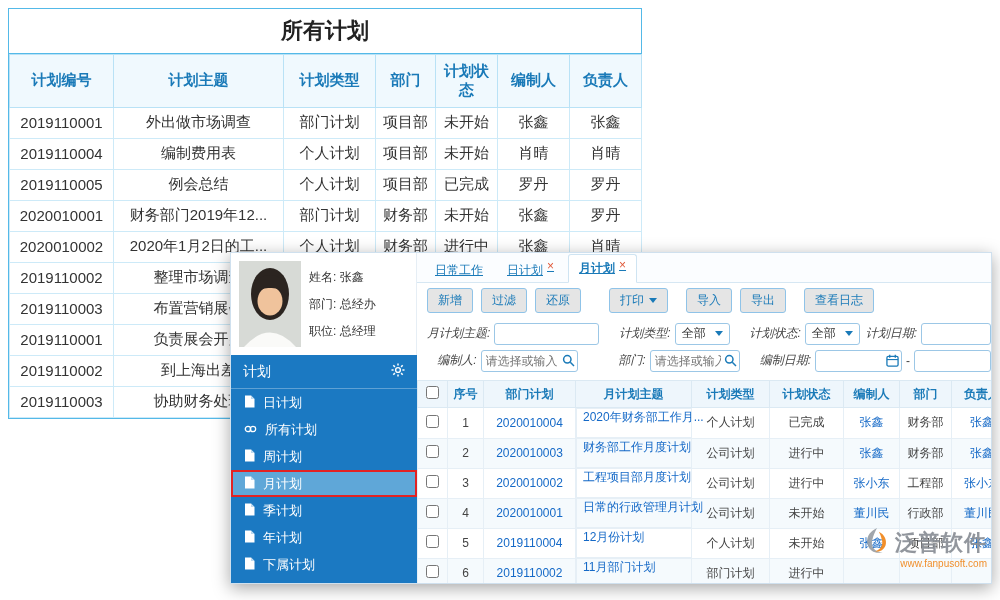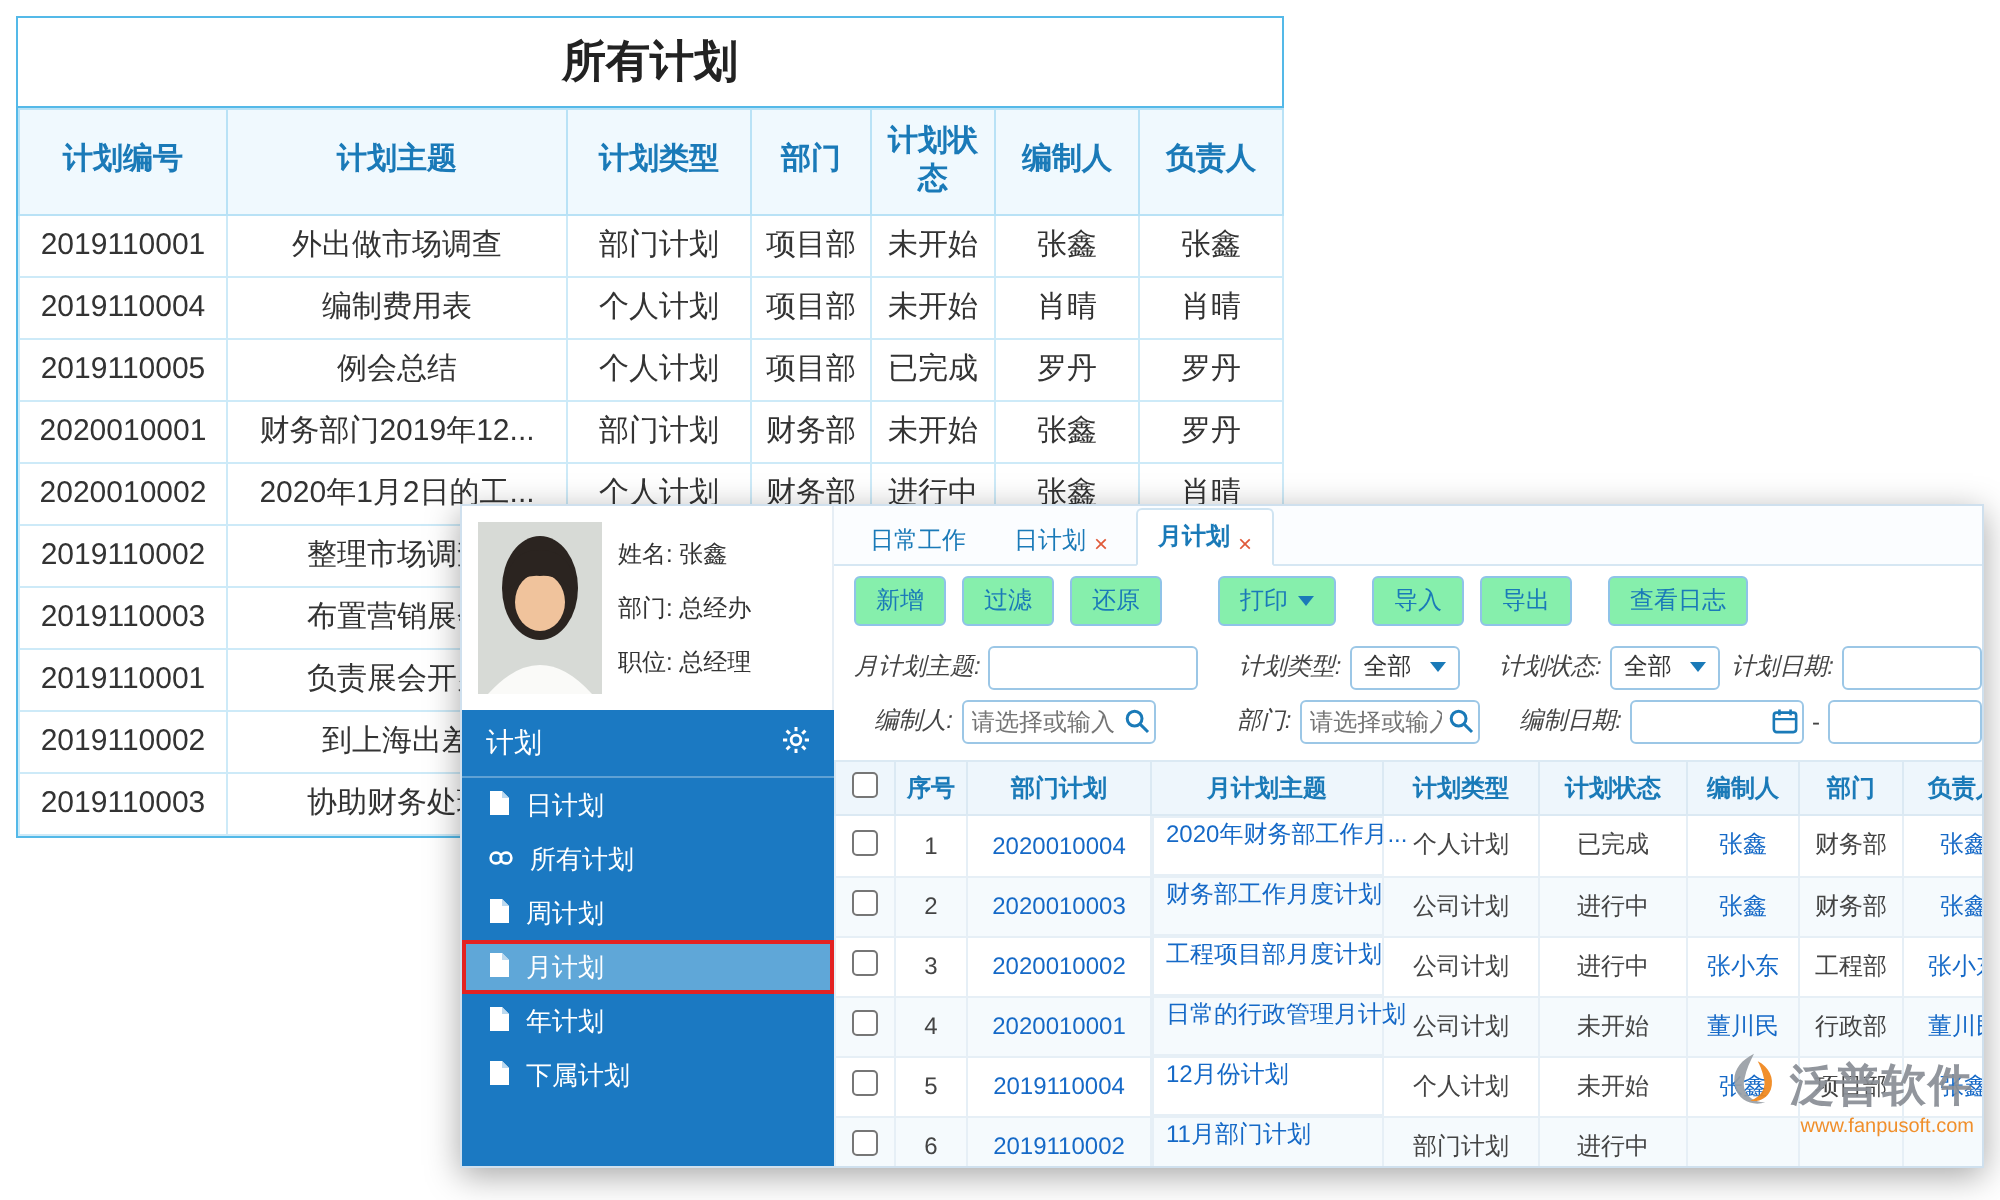--- a/index.html
+++ b/index.html
@@ -29,27 +29,27 @@
   .side-head{height:33px;display:flex;align-items:center;justify-content:space-between;
     padding:0 12px;font-size:14px;border-bottom:1px solid rgba(255,255,255,.3);}
   .side-item{height:27px;display:flex;align-items:center;gap:8px;padding:0 13px;font-size:13px;cursor:pointer;}
   .side-item.selected{background:#5fa7d8;outline:2px solid #e32222;outline-offset:-2px;}
 
   
   .main{flex:1;display:flex;flex-direction:column;min-width:0;position:relative;}
   .tabs{height:30px;background:#fbfdff;border-bottom:1px solid #d6e7f3;display:flex;
     align-items:flex-end;padding-left:8px;gap:4px;box-sizing:border-box;flex:none;}
   .tab{height:24px;line-height:24px;padding:0 10px;font-size:12px;color:#1a7ab8;display:flex;
-    gap:4px;align-items:flex-end;cursor:pointer;}
+    gap:4px;align-items:center;cursor:pointer;text-decoration:underline;}
   .tab.active{height:27px;line-height:27px;background:#fff;border:1px solid #cfe4f2;border-bottom:1px solid #fff;
     margin-bottom:-1px;border-radius:3px 3px 0 0;font-weight:bold;}
   .tab .close{color:#e05a3a;font-size:12px;font-weight:normal;line-height:1;position:relative;top:-4px;}
 
   .toolbar{height:34px;display:flex;align-items:center;gap:8px;padding:0 10px;flex:none;}
-  .btn{height:23px;padding:0 10px;background:#86efac;border:1px solid #8fc3e8;border-radius:3px;
+  .btn{height:23px;padding:0 10px;background:#e5e5e5;border:1px solid #8fc3e8;border-radius:3px;
     color:#1a7ab8;font-size:12px;display:flex;align-items:center;gap:5px;cursor:pointer;white-space:nowrap;}
   .ml8{margin-left:20px;} .ml10{margin-left:10px;} .ml20{margin-left:20px;} .ml6{margin-left:6px;}
 
   .filters{padding:3px 0 6px 10px;font-size:12px;color:#444;flex:none;}
   .frow{display:flex;align-items:center;height:27px;white-space:nowrap;}
   .flabel{display:inline-block;font-style:italic;}
   .w72{width:72px;text-align:right;margin-right:4px;}
   .w70{width:70px;text-align:right;margin-right:4px;}
   .tinput{width:95px;height:20px;border:1px solid #9cc7e6;border-radius:3px;font-size:12px;padding:0 4px;outline:none;}
   .selbox{width:80px;height:22px;border:1px solid #9cc7e6;border-radius:3px;background:#fff;
@@ -265,20 +265,27 @@
                 <path d="M1 .5 H7 L10.5 4 V12.5 H1 Z" fill="#fff"></path>
                 <path d="M7 .5 L10.5 4 H7 Z" fill="#bcd9ef"></path>
               </svg></span>
           <span>月计划</span>
         </div>
         <div class="side-item">
           <span><svg width="11" height="13" viewBox="0 0 11 13">
                 <path d="M1 .5 H7 L10.5 4 V12.5 H1 Z" fill="#fff"></path>
                 <path d="M7 .5 L10.5 4 H7 Z" fill="#bcd9ef"></path>
               </svg></span>
+          <span>季计划</span>
+        </div>
+        <div class="side-item">
+          <span><svg width="11" height="13" viewBox="0 0 11 13">
+                <path d="M1 .5 H7 L10.5 4 V12.5 H1 Z" fill="#fff"></path>
+                <path d="M7 .5 L10.5 4 H7 Z" fill="#bcd9ef"></path>
+              </svg></span>
           <span>年计划</span>
         </div>
         <div class="side-item">
           <span><svg width="11" height="13" viewBox="0 0 11 13">
                 <path d="M1 .5 H7 L10.5 4 V12.5 H1 Z" fill="#fff"></path>
                 <path d="M7 .5 L10.5 4 H7 Z" fill="#bcd9ef"></path>
               </svg></span>
           <span>下属计划</span>
         </div>
       </nav>

